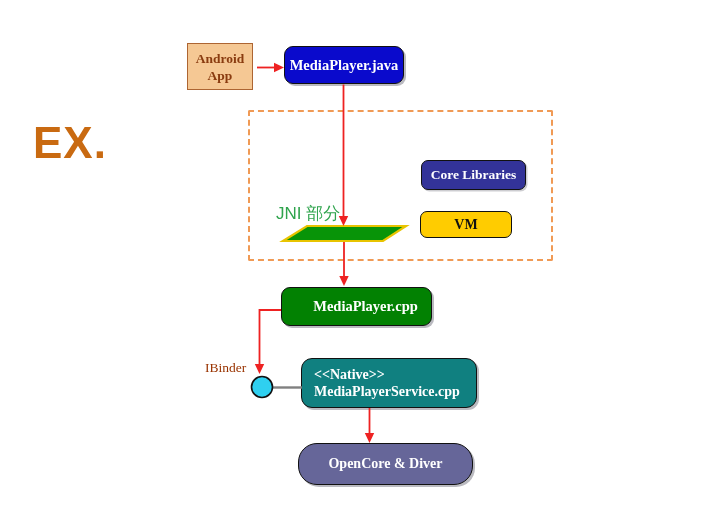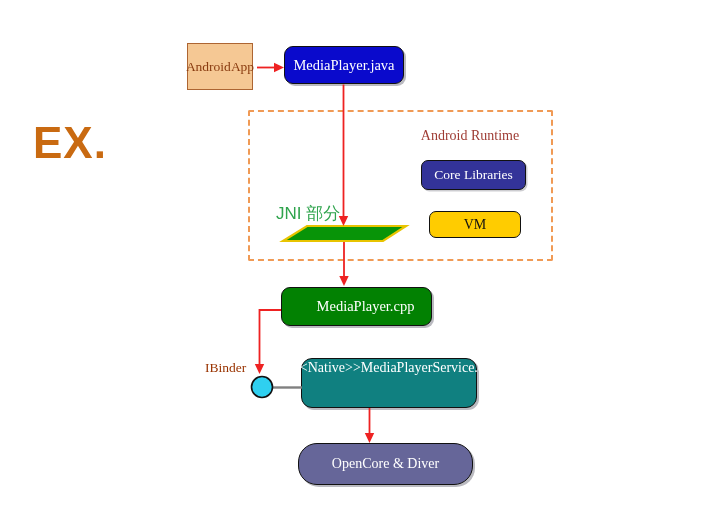--- a/index.html
+++ b/index.html
@@ -3,38 +3,38 @@
 <meta charset="utf-8">
 <style>
   html,body{margin:0;padding:0;background:#fff;}
   .canvas{
     position:relative;width:714px;height:532px;background:#ffffff;
     overflow:hidden;font-family:"Liberation Serif",serif;
   }
   
   .node{
     position:absolute;box-sizing:border-box;border:1.6px solid #111;
-    display:flex;flex-direction:row;align-items:center;justify-content:center;
-    text-align:center;color:#fff;
+    display:flex;flex-direction:column;align-items:center;justify-content:center;
+    text-align:center;color:#fff;font-weight:bold;
   }
   
   #android-app{
     left:187px;top:43px;width:66px;height:47px;background:#f5c894;
     border:1.8px solid #ad6532;color:#8a3c10;font-size:13.5px;line-height:17px;
   }
   #mp-java{
     left:284px;top:46px;width:120px;height:38px;background:#0a0acc;
     border-radius:9px;font-size:14.5px;box-shadow:2px 2px 0 rgba(130,130,140,.55);
   }
   #core-lib{
     left:421px;top:160px;width:105px;height:30px;background:#333399;
     border-radius:7px;font-size:13.5px;box-shadow:1.5px 1.5px 0 rgba(130,130,140,.4);
   }
   #vm{
-    left:429px;top:211px;width:92px;height:27px;background:#ffcc00;
+    left:420px;top:211px;width:92px;height:27px;background:#ffcc00;
     border-radius:7px;color:#111;font-size:14px;
   }
   #mp-cpp{
     left:281px;top:287px;width:151px;height:39px;background:#028102;
     border-radius:9px;font-size:14.5px;box-shadow:2px 2px 0 rgba(130,130,140,.55);padding-left:18px;
   }
   #native{
     left:301px;top:358px;width:176px;height:50px;background:#108080;
     border-radius:11px;font-size:14px;line-height:17.5px;
     align-items:flex-start;justify-content:center;text-align:left;
@@ -67,21 +67,20 @@
   }
 </style>
 </head>
 <body>
 
 <div class="canvas">
 
   <div class="lbl" id="ex-label">EX.</div>
 
   <div id="runtime-group"></div>
-  <div class="lbl" id="runtime-label">Android Runtime</div>
 
   <div class="node" id="android-app">
     <span>Android</span>
     <span>App</span>
   </div>
 
   <div class="node" id="core-lib">
     <span>Core Libraries</span>
   </div>
 

